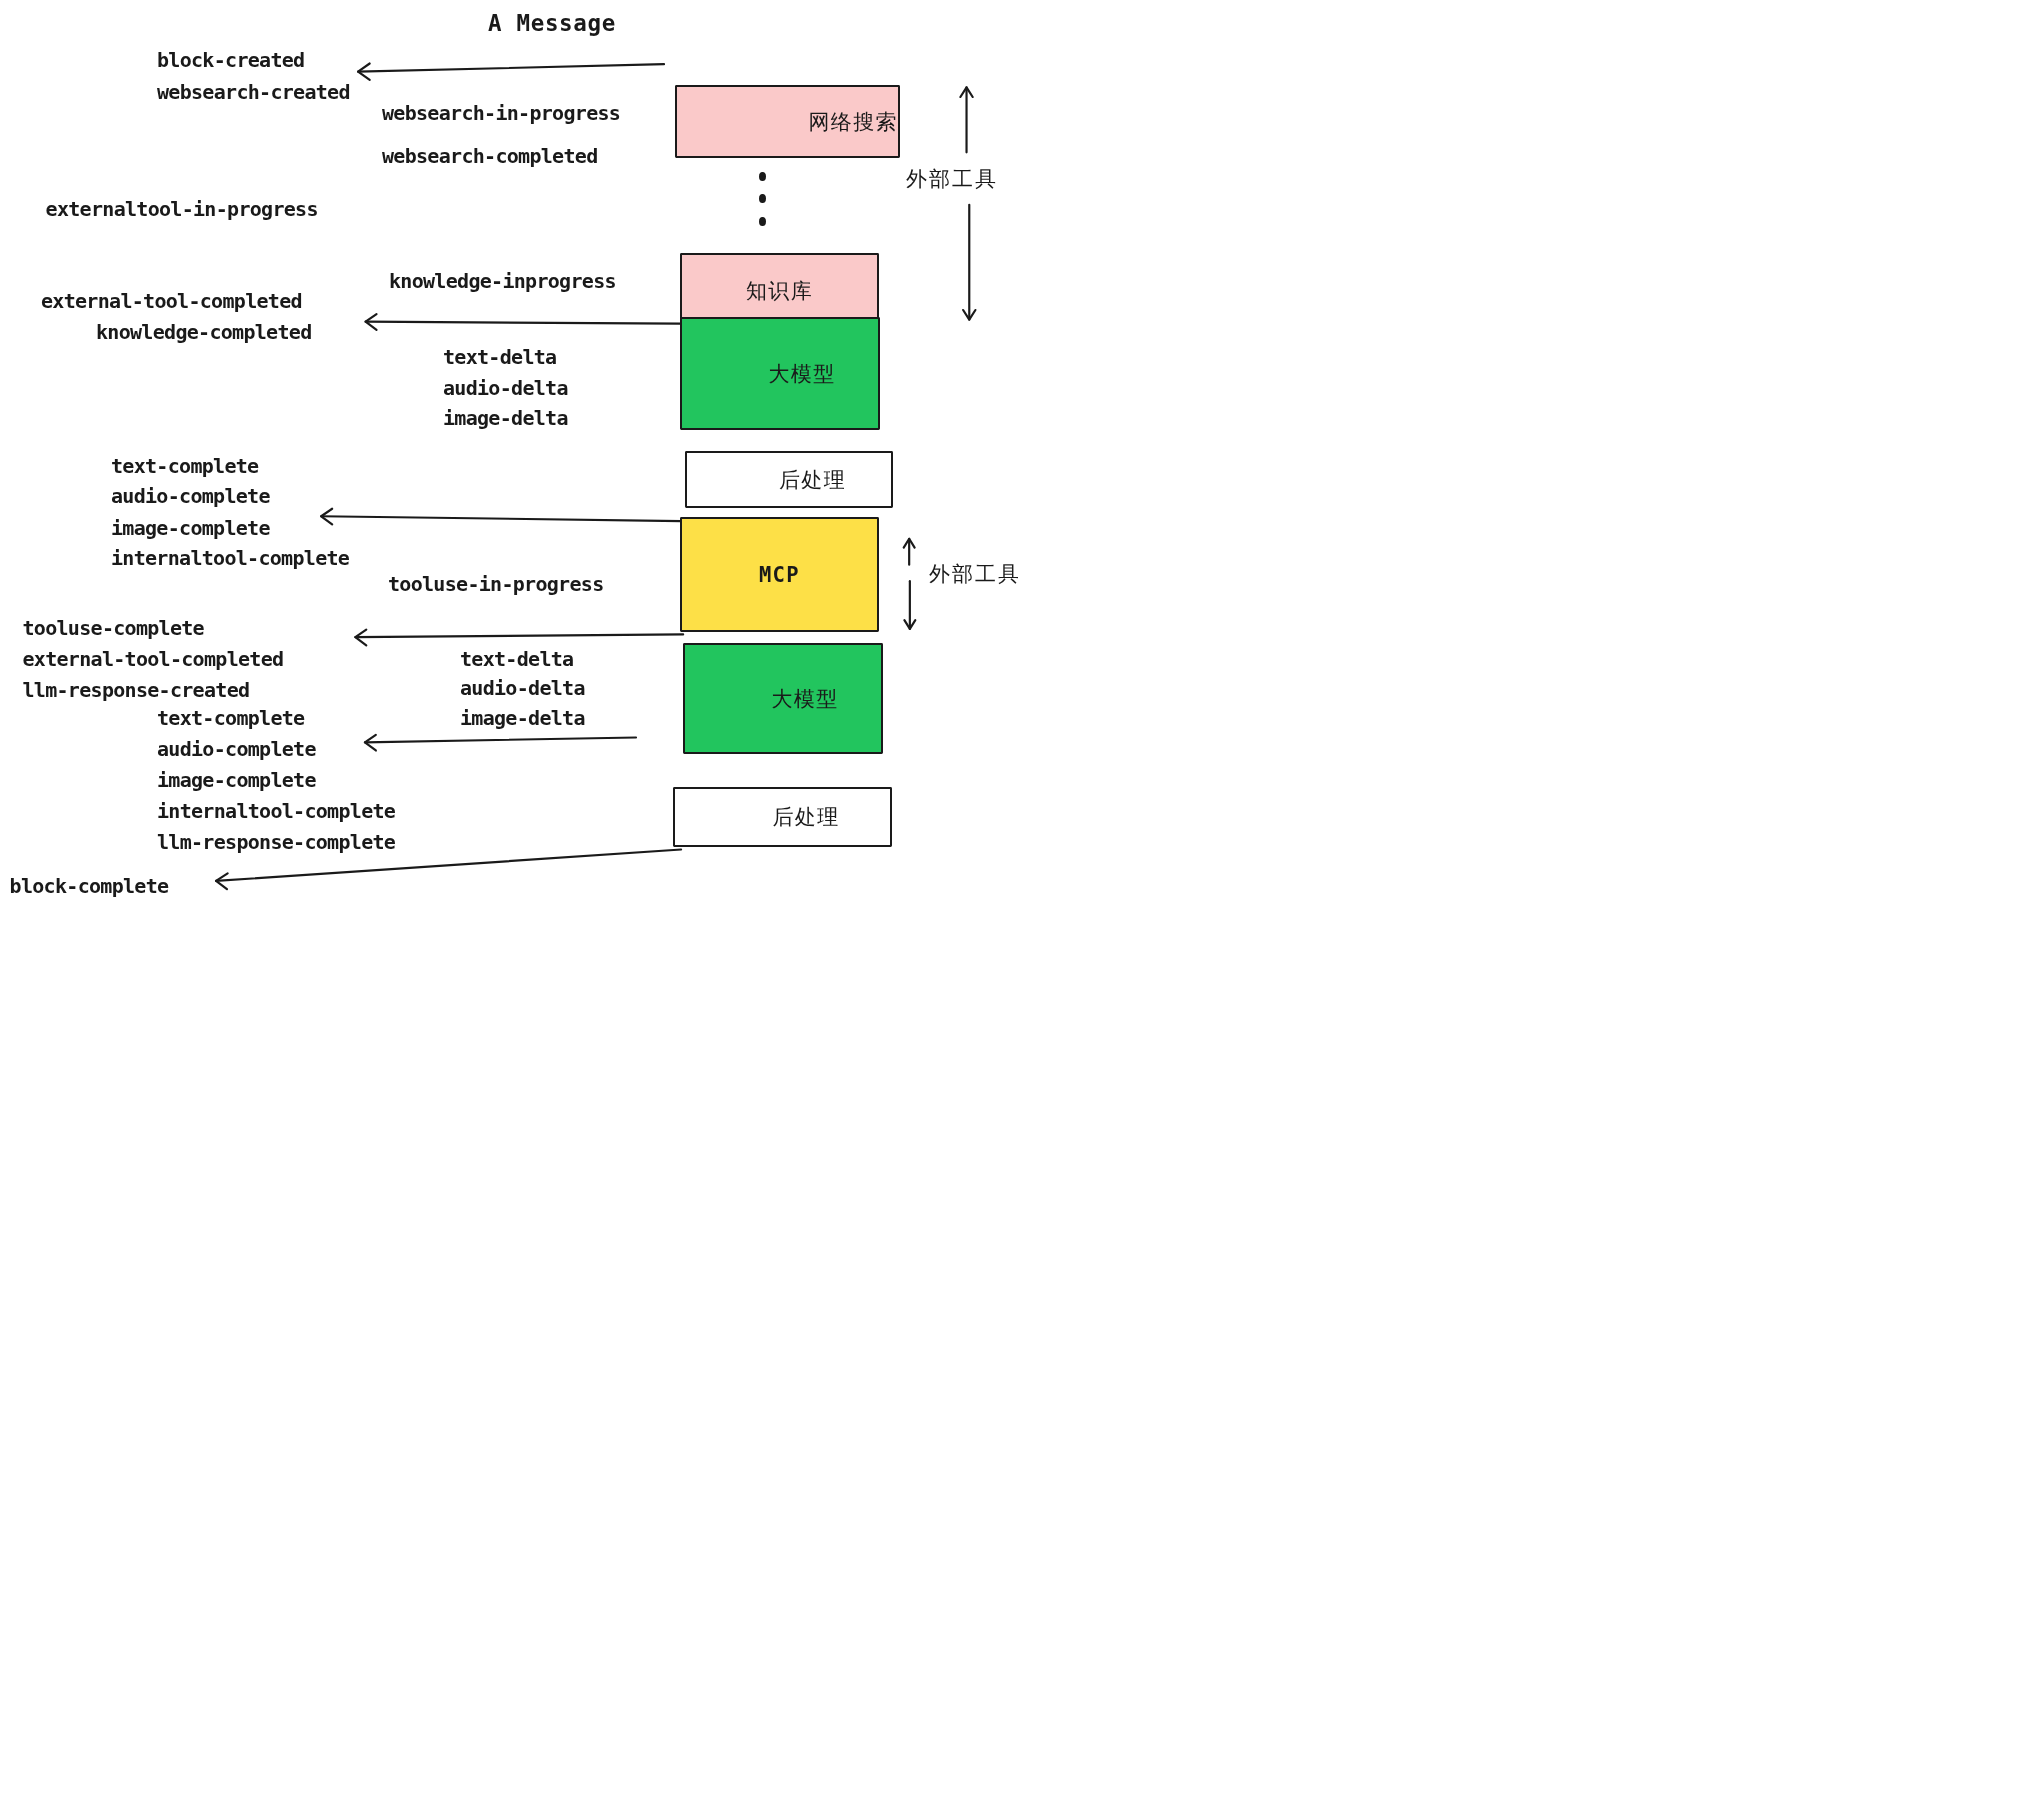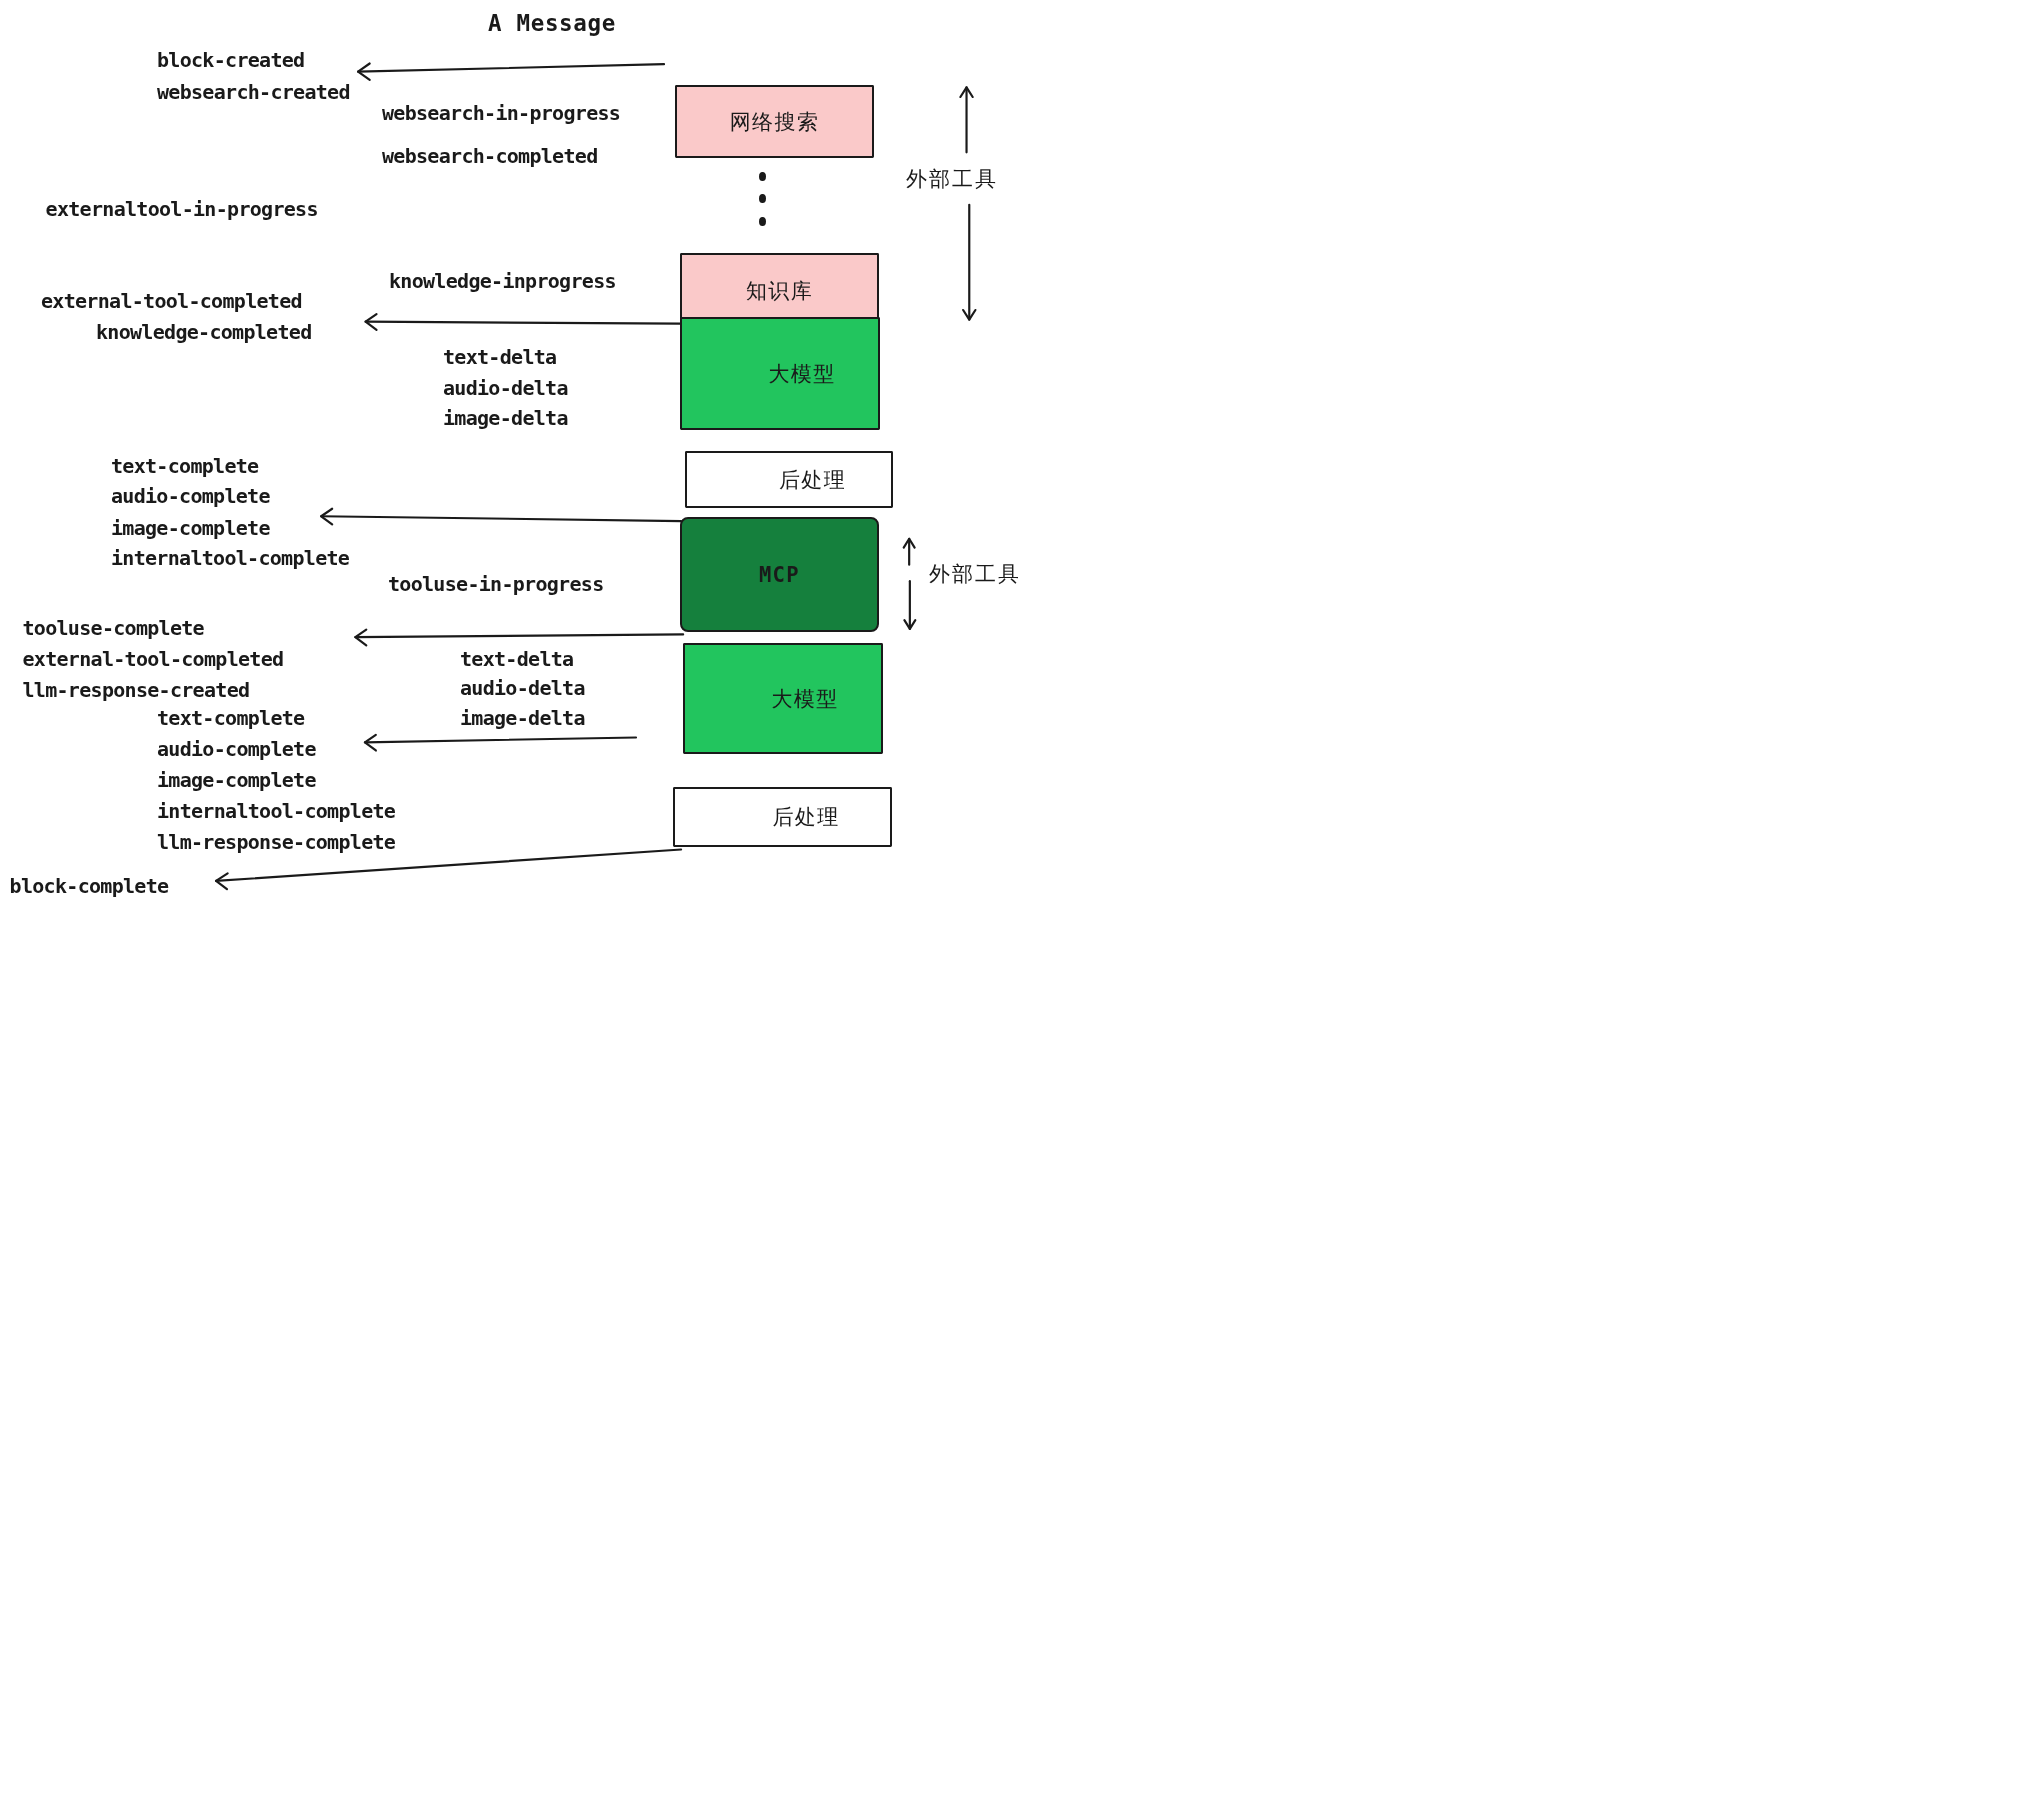--- a/index.html
+++ b/index.html
@@ -43,21 +43,21 @@
     font-weight:500;
     letter-spacing:1.4px;
   }
   .box .box-label.mono{
     font-family:"DejaVu Sans Mono","Liberation Mono",monospace;
     font-weight:bold;
     font-size:20.5px;
   }
   .box.pink{background:#fac9c9;}
   .box.green{background:#22c55e;padding-left:44px;}
-  .box.yellow{background:#15803d;border-radius:8px;}
+  .box.yellow{background:#fde047;}
   .box.white{background:#ffffff;padding-left:47px;}
   .side-label{
     position:absolute;
     font-family:"DejaVu Sans","Liberation Sans",sans-serif;
     font-size:21px;
     font-weight:500;
     letter-spacing:2px;
     white-space:nowrap;
   }
   .dot{
@@ -160,21 +160,21 @@
   <div class="evt" style="left:460px;top:647px;">text-delta</div>
   <div class="evt" style="left:460px;top:676px;">audio-delta</div>
   <div class="evt" style="left:460px;top:706px;">image-delta</div>
   <div class="evt" style="left:157px;top:706px;">text-complete</div>
   <div class="evt" style="left:157px;top:737px;">audio-complete</div>
   <div class="evt" style="left:157px;top:768px;">image-complete</div>
   <div class="evt" style="left:157px;top:799px;">internaltool-complete</div>
   <div class="evt" style="left:157px;top:830px;">llm-response-complete</div>
   <div class="evt" style="left:9.6px;top:874px;">block-complete</div>
 
-  <div class="box pink" style="left:675px;top:85px;width:199px;height:73px;">
+  <div class="box pink" style="left:675px;top:85px;width:225px;height:73px;justify-content:flex-end;">
     <span class="box-label">网络搜索</span>
   </div>
   <div class="box pink" style="left:680px;top:253px;width:199px;height:76px;">
     <span class="box-label">知识库</span>
   </div>
   <div class="box green" style="left:680px;top:317px;width:200px;height:113px;">
     <span class="box-label">大模型</span>
   </div>
   <div class="box white" style="left:685px;top:451px;width:208px;height:57px;">
     <span class="box-label">后处理</span>

